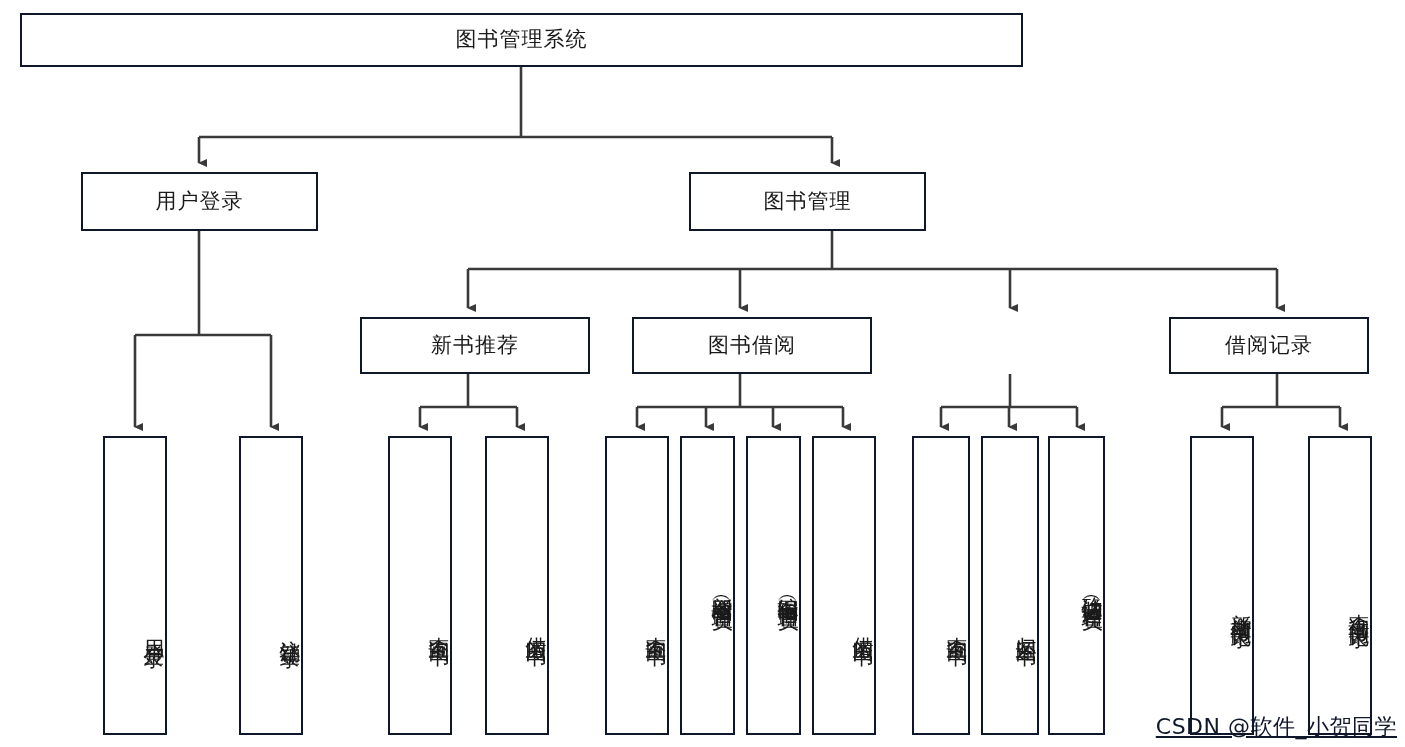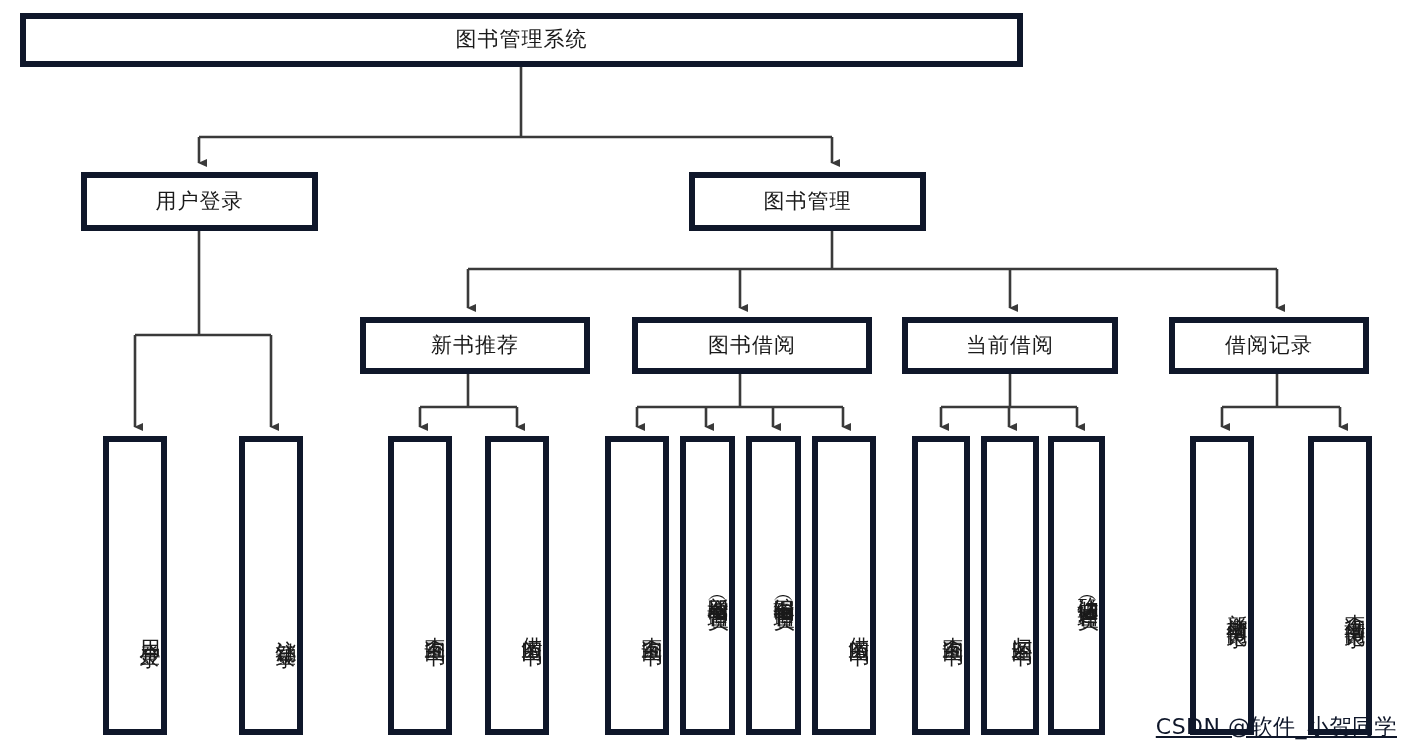--- a/index.html
+++ b/index.html
@@ -23,21 +23,21 @@
     left: 0;
     top: 0;
     width: 1405px;
     height: 747px;
     pointer-events: none;
   }
   .node {
     position: absolute;
     box-sizing: border-box;
     background: #ffffff;
-    border: 6px solid #0f172a;
+    border: 2px solid #0f172a;
     display: flex;
     align-items: center;
     justify-content: center;
     color: #1a1a1a;
   }
   .node.horiz {
     font-size: 21px;
     letter-spacing: 1px;
     line-height: 1.2;
   }
@@ -141,23 +141,20 @@
   </div>
 
   <div class="node horiz" style="left:360px; top:317px; width:230px; height:57px;">
     <span class="node-label">新书推荐</span>
   </div>
 
   <div class="node horiz" style="left:632px; top:317px; width:240px; height:57px;">
     <span class="node-label">图书借阅</span>
   </div>
 
-  <div class="node horiz" style="left:902px; top:317px; width:216px; height:57px;">
-    <span class="node-label">当前借阅</span>
-  </div>
 
   <div class="node horiz" style="left:1169px; top:317px; width:200px; height:57px;">
     <span class="node-label">借阅记录</span>
   </div>
 
   <div class="node vert" style="left:103px; top:436px; width:64px; height:299px; padding-top:86px;">
     <span class="node-label">用户登录</span>
   </div>
 
   <div class="node vert" style="left:239px; top:436px; width:64px; height:299px; padding-top:86px;">

